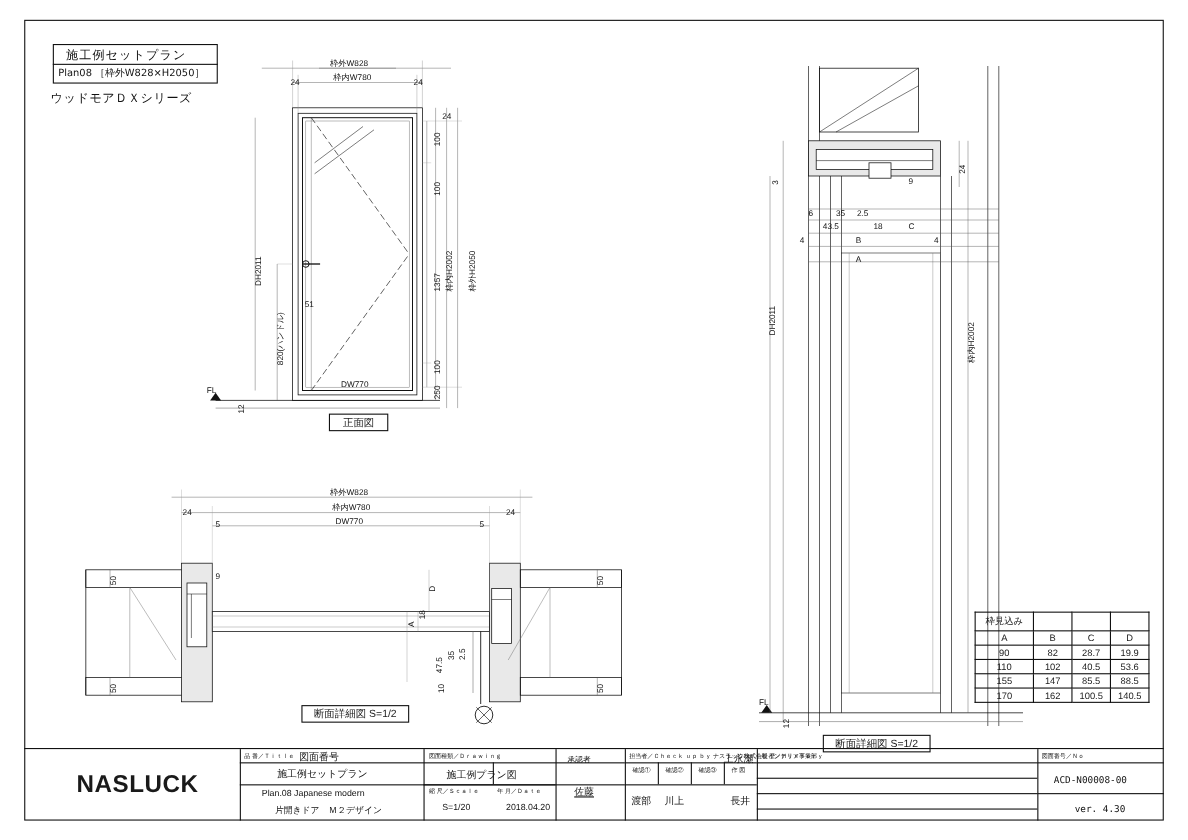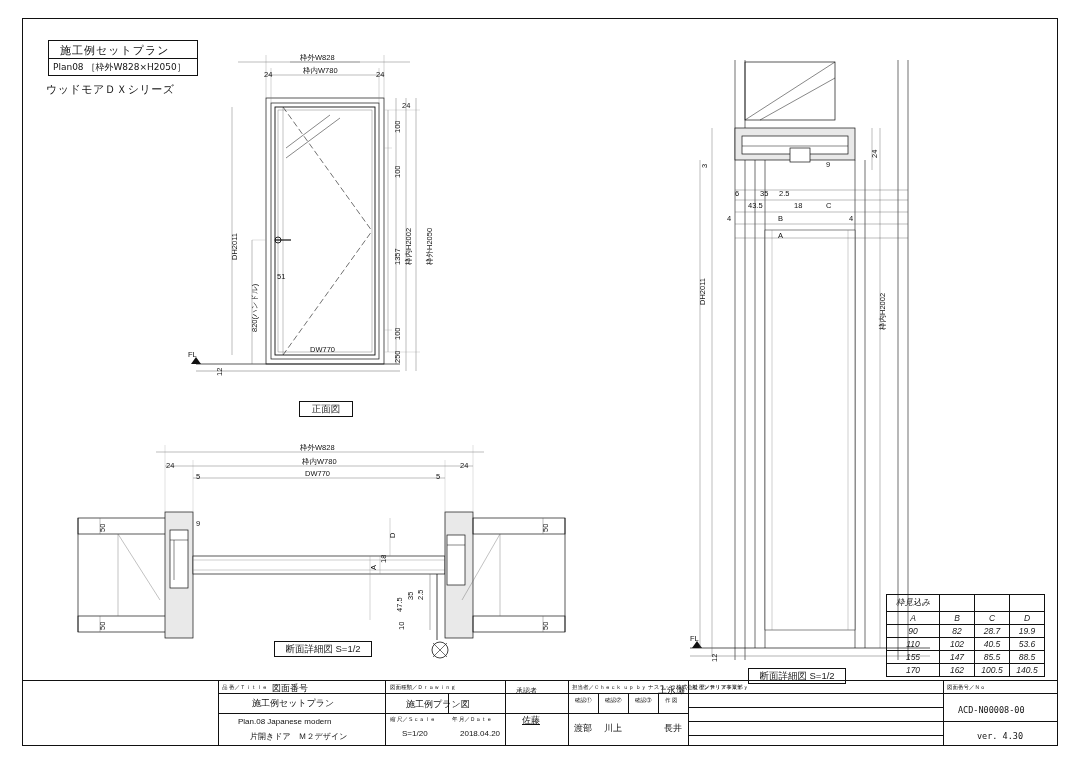--- a/index.html
+++ b/index.html
@@ -102,21 +102,21 @@
   <div class="vdim" style="left:230px;top:260px;">DH2011</div>
   <div class="vdim" style="left:404px;top:265px;">枠内H2002</div>
   <div class="vdim" style="left:425px;top:265px;">枠外H2050</div>
 
   <div class="dimtext" style="left:277px;top:272px;">51</div>
   <div class="vdim" style="left:250px;top:332px;">820(ハンドル)</div>
   <div class="dimtext" style="left:310px;top:345px;">DW770</div>
   <div class="dimtext" style="left:188px;top:350px;">FL</div>
   <div class="vdim" style="left:215px;top:376px;">12</div>
 
-  <div class="capbox" style="left:299px;top:401px;width:54px;height:16px;">正面図</div>
+  <div class="capbox" style="left:299px;top:376px;width:54px;height:16px;">正面図</div>
 
   <svg width="1080" height="764">
     <g stroke="#111" fill="none" stroke-width="0.7">
 
       <rect x="78" y="518" width="92" height="16"></rect>
       <rect x="78" y="616" width="92" height="16"></rect>
       <line x1="78" y1="518" x2="78" y2="632" stroke-width="0.7"></line>
       <line x1="118" y1="534" x2="118" y2="616" stroke-width="0.4" stroke="#666"></line>
       <line x1="118" y1="534" x2="160" y2="600" stroke-width="0.4" stroke="#666"></line>
 
@@ -246,21 +246,21 @@
   <div class="dimtext" style="left:778px;top:231px;">A</div>
 
   <div class="vdim" style="left:698px;top:305px;">DH2011</div>
   <div class="vdim" style="left:878px;top:330px;">枠内H2002</div>
 
   <div class="vdim" style="left:710px;top:662px;">12</div>
   <div class="dimtext" style="left:690px;top:634px;">FL</div>
 
   <div class="capbox" style="left:748px;top:668px;width:98px;height:16px;">断面詳細図  S=1/2</div>
 
-  <div style="position:absolute;left:886px;top:594px;font-style:italic;">
+  <div style="position:absolute;left:886px;top:556px;">
     <table class="sp" style="position:relative;left:0;top:0;">
       <tbody>
           <tr>
         <td rowspan="1" style="width:52px;height:14px;">枠見込み</td>
         <td style="width:34px;"></td>
             <td style="width:34px;"></td>
             <td style="width:34px;"></td>
       </tr>
       <tr>
         <td>A</td>
@@ -314,20 +314,23 @@
   <div class="ln h" style="left:688px;top:707px;width:255px;"></div>
   <div class="ln h" style="left:688px;top:721px;width:255px;"></div>
   <div class="ln h" style="left:688px;top:735px;width:255px;"></div>
   <div class="ln h" style="left:943px;top:721px;width:115px;"></div>
   <div class="ln h" style="left:943px;top:693px;width:115px;"></div>
   <div class="ln v" style="left:448px;top:693px;height:20px;"></div>
   <div class="ln v" style="left:598px;top:693px;height:20px;"></div>
   <div class="ln v" style="left:628px;top:693px;height:20px;"></div>
   <div class="ln v" style="left:658px;top:693px;height:20px;"></div>
 
+  <div class="logo">
+    <span>NASLUCK</span>
+  </div>
 
   <div class="tb-lbl" style="left:222px;top:684px;">品 番／Ｔｉｔｌｅ</div>
   <div class="tb-val" style="left:272px;top:682px;font-family:'DejaVu Sans',sans-serif;">図面番号</div>
   <div class="tb-val" style="left:252px;top:697px;font-family:'DejaVu Sans',sans-serif;">施工例セットプラン</div>
   <div class="tb-val" style="left:238px;top:717px;font-size:8px;">Plan.08 Japanese modern</div>
   <div class="tb-val" style="left:250px;top:731px;font-size:8px;font-family:'DejaVu Sans',sans-serif;">片開きドア　Ｍ２デザイン</div>
 
   <div class="tb-lbl" style="left:390px;top:684px;">図面種類／Ｄｒａｗｉｎｇ</div>
   <div class="tb-val" style="left:406px;top:698px;font-family:'DejaVu Sans',sans-serif;">施工例プラン図</div>
   <div class="tb-lbl" style="left:390px;top:716px;">縮 尺／Ｓｃａｌｅ</div>

